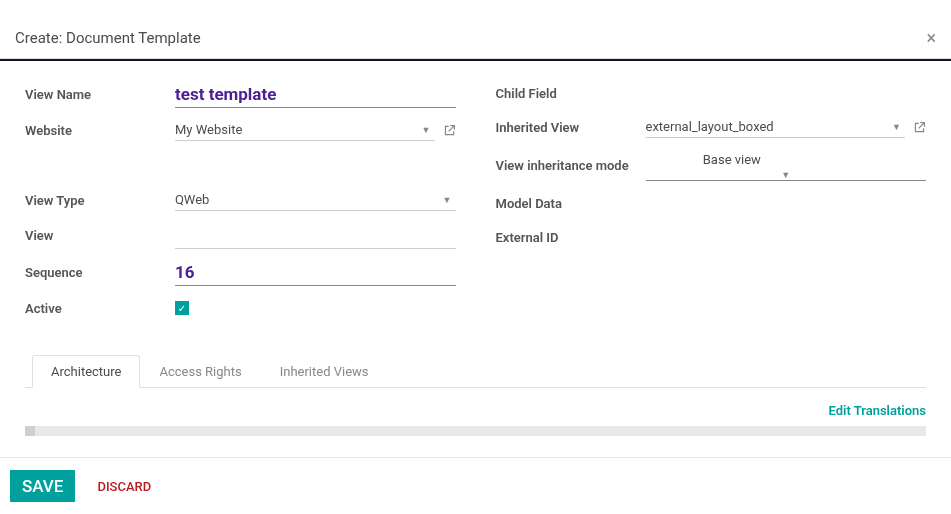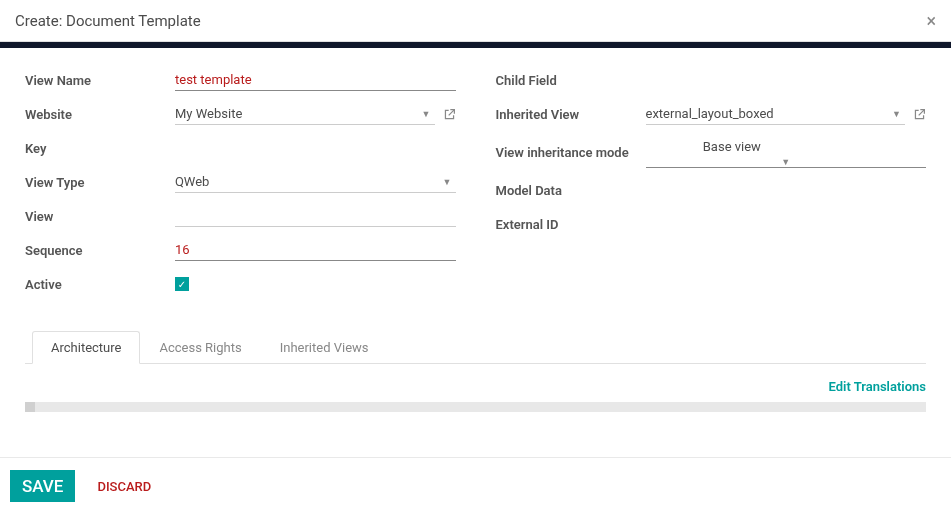--- a/index.html
+++ b/index.html
@@ -17,29 +17,30 @@
       overflow: hidden;
     }
     .modal-header {
       padding: 10px 15px;
       font-size: 15px;
       color: #4c4c4c;
       border-bottom: 1px solid #e0e0e0;
       display: flex;
       justify-content: space-between;
       align-items: center;
+      margin-top: 17px;
     }
     .close-btn {
       font-size: 18px;
       color: #888;
       cursor: pointer;
     }
     .modal-body {
       padding: 20px 25px;
-      border-top: 6px solid #0f172a;
+      border-top: 2px solid #0f172a;
     }
     .form-columns {
       display: flex;
       gap: 40px;
     }
     .form-col {
       flex: 1;
     }
     .form-row {
       display: flex;
@@ -57,25 +58,26 @@
       flex: 1;
       display: flex;
       align-items: center;
       gap: 8px;
     }
     .form-input {
       flex: 1;
       border: none;
       border-bottom: 1px solid #ccc;
       padding: 3px 0;
-      font-size: 13px;
-      color: #b91c1c;
+      font-size: 17px;
+      color: #4c1d95;
       outline: none;
       background: transparent;
       font-family: inherit;
+      font-weight: bold;
     }
     .form-input.bold-bottom {
       border-bottom: 1px solid #888;
     }
     .dropdown-wrap {
       flex: 1;
       position: relative;
       display: flex;
       align-items: center;
       border-bottom: 1px solid #ccc;
@@ -223,21 +225,20 @@
             <span class="dropdown-caret">▼</span>
           </div>
           <svg class="external-link-svg" viewBox="0 0 16 16" fill="none" stroke="#888" stroke-width="1.5">
             <path d="M7 3H3v10h10V9"></path>
               <path d="M9 2h5v5"></path>
               <path d="M14 2L7 9"></path>
           </svg>
         </div>
       </div>
       <div class="form-row">
-        <div class="form-label">Key</div>
         <div class="form-input-wrap">
           <input class="form-input" style="border-bottom: none;" value="">
         </div>
       </div>
       <div class="form-row">
         <div class="form-label">View Type</div>
         <div class="form-input-wrap">
           <div class="dropdown-wrap">
             <input value="QWeb" style="">
             <span class="dropdown-caret">▼</span>

